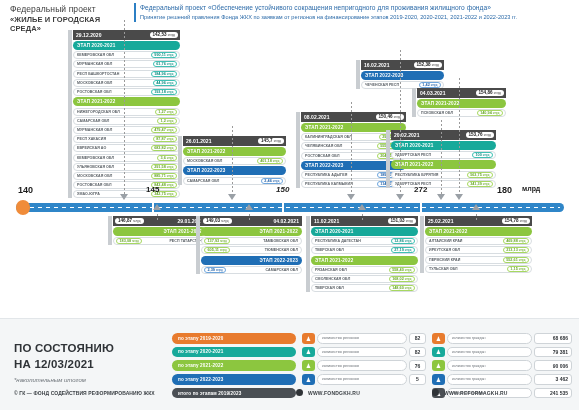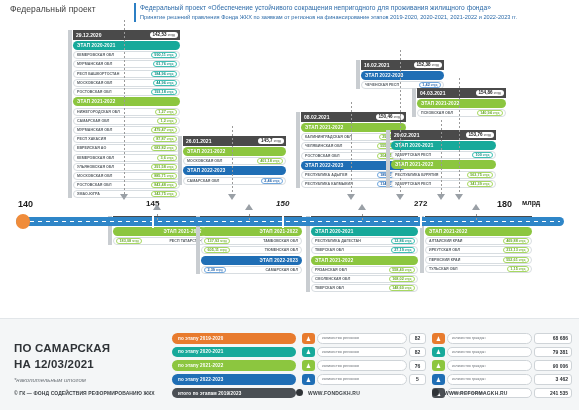--- a/index.html
+++ b/index.html
@@ -14,21 +14,21 @@
   .header { position:absolute; left:0; top:0; width:579px; height:26px; }
   .np-title { position:absolute; left:10px; top:4px; width:118px; line-height:1.25; }
   .np-title .l1 { font-size:8.5px; color:#3c3c3c; letter-spacing:.1px; }
   .np-title .l2 { font-size:7.5px; color:#3c3c3c; font-weight:bold; letter-spacing:.1px; }
   .hdr-rule { position:absolute; left:134px; top:3px; width:2px; height:19px; background:#2c7fc4; }
   .fp-block { position:absolute; left:140px; top:3px; width:436px; }
   .fp-l1 { font-size:6.6px; color:#2b6aa8; letter-spacing:.05px; line-height:1.45; }
   .fp-l2 { font-size:5.6px; color:#2b6aa8; letter-spacing:.02px; line-height:1.5; }
 
   
-  .axis-wrap { position:absolute; left:0; top:212px; width:579px; height:22px; }
+  .axis-wrap { position:absolute; left:0; top:198px; width:579px; height:22px; }
   .axis-bar {
     position:absolute; left:16px; top:5px; width:548px; height:9px;
     background:#2f86c8; border-radius:5px;
   }
   .axis-cap {
     position:absolute; left:16px; top:2px; width:14px; height:15px;
     background:#f08c3a; border-radius:7px;
   }
   .axis-dash {
     position:absolute; top:9px; height:1px;
@@ -133,20 +133,21 @@
   .copy { position:absolute; left:14px; top:4px; font-size:5px; font-weight:bold; color:#3a3f44; letter-spacing:.1px; }
   .site { position:absolute; font-size:5px; font-weight:bold; color:#3a3f44; letter-spacing:.2px; top:4px; }
   .dot { position:absolute; width:7px; height:7px; border-radius:50%; background:#2f3337; top:3px; }
 </style>
 </head>
 <body>
 
 <div class="header">
   <div class="np-title">
     <div class="l1">Федеральный проект</div>
+    <div class="l2">«ЖИЛЬЕ И ГОРОДСКАЯ СРЕДА»</div>
   </div>
   <div class="hdr-rule"></div>
   <div class="fp-block">
     <div class="fp-l1">Федеральный проект «Обеспечение устойчивого сокращения  непригодного для проживания жилищного фонда»</div>
     <div class="fp-l2">Принятие  решений правления Фонда ЖКХ по заявкам  от регионов на финансирование этапов 2019-2020, 2020-2021, 2021-2022 и 2022-2023 гг.</div>
   </div>
 </div>
 
 <div id="clusters-layer">
     <div class="cluster" style="left: 68px; top: 30px; width: 112px;">
@@ -479,21 +480,21 @@
   <div class="tick" style="left:282px;"></div>
   <div class="axis-lbl small" style="left:276px;font-style:italic;">150</div>
   <div class="tick" style="left:420px;"></div>
   <div class="axis-lbl small" style="left:414px;">272</div>
   <div class="axis-lbl" style="left:497px;">180</div>
   <div class="mlrd" style="left:522px;">млрд</div>
 </div>
 
 <div class="footer">
   <div class="status-block">
-    <div class="s1">ПО САМАРСКАЯ</div>
+    <div class="s1">ПО СОСТОЯНИЮ</div>
     <div class="s1">НА 12/03/2021</div>
     <div class="s2">*накопительным итогом</div>
   </div>
   <div class="legend" id="legend-col">
       <div class="legend-pill lg-o">по этапу 2019-2020</div>
       <div class="legend-pill lg-t">по этапу 2020-2021</div>
       <div class="legend-pill lg-g">по этапу 2021-2022</div>
       <div class="legend-pill lg-b">по этапу 2022-2023</div>
       <div class="legend-pill lg-d">итого по этапам 2019/2023</div>
     </div>

